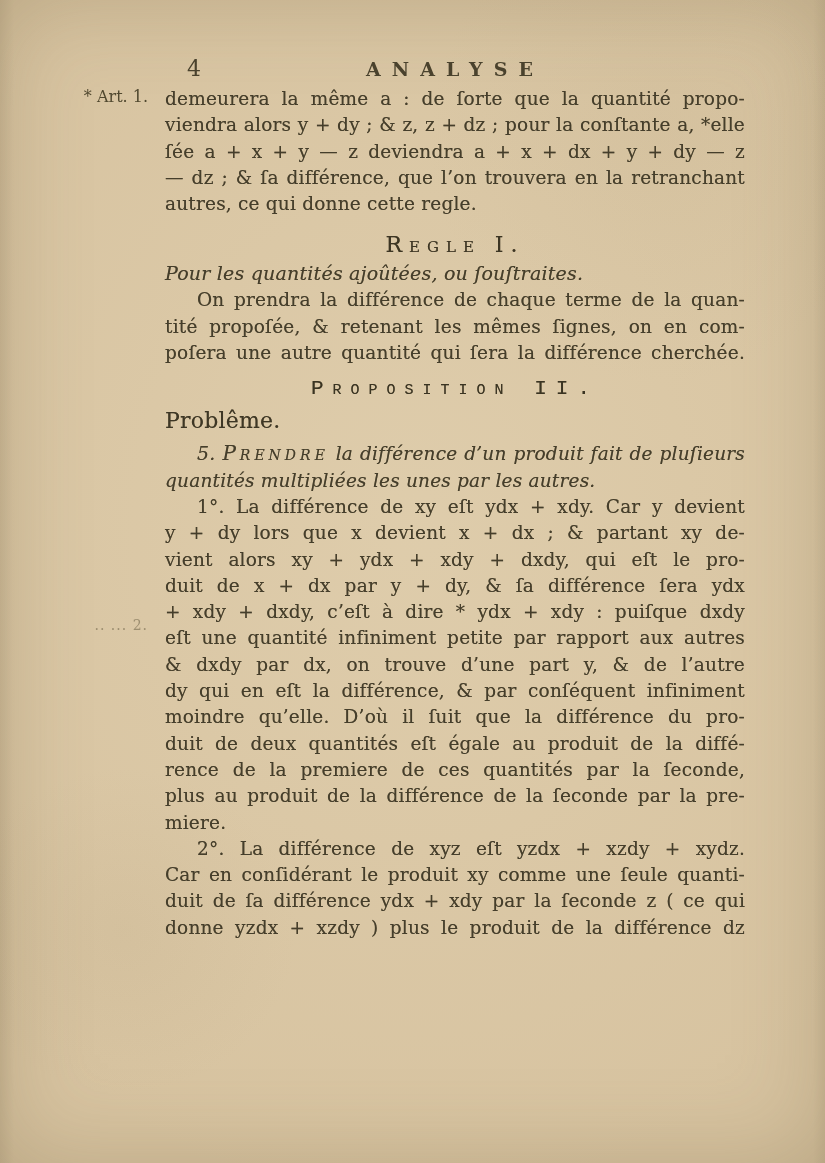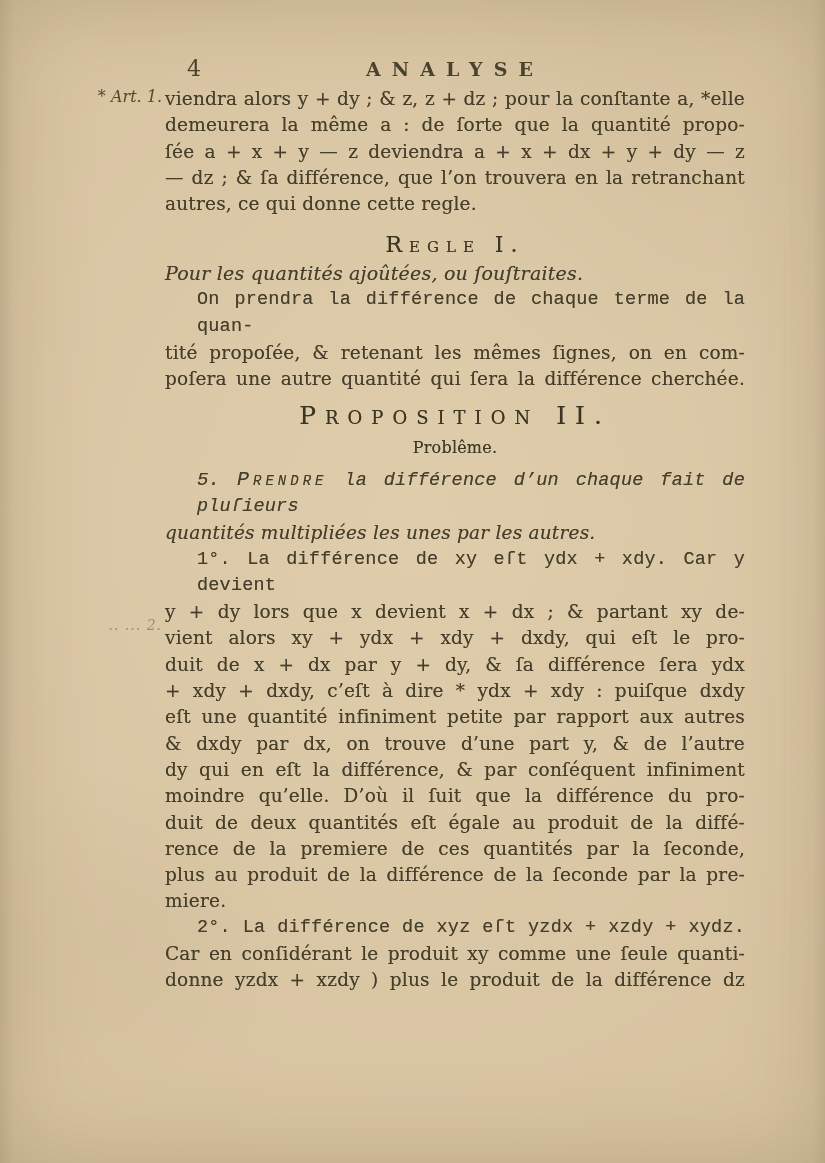--- a/index.html
+++ b/index.html
@@ -14,77 +14,77 @@
     font-family:"DejaVu Serif", serif;
     color:#453e2b;
   }
   .page-vignette{position:absolute;inset:0;pointer-events:none;
     background:linear-gradient(90deg, rgba(90,78,52,0.10) 0, rgba(0,0,0,0) 14px),
                linear-gradient(270deg, rgba(90,78,52,0.08) 0, rgba(0,0,0,0) 12px);}
   .pagehead{position:absolute;top:56px;left:165px;width:580px;height:26px;}
   .pagenum{position:absolute;left:22px;top:0;font-size:22px;color:#4a422d;}
   .runtitle{position:absolute;left:0;right:0;top:2px;text-align:center;
     font-size:19px;letter-spacing:11px;color:#4a422d;font-weight:bold;}
-  .mnote{position:absolute;left:90px;width:72px;font-style:italic;font-size:16px;
+  .mnote{position:absolute;left:76px;width:72px;font-size:16px;
     color:#50482f;text-align:right;}
   .mnote1{top:87px;}
   .mnote2{top:617px;color:rgba(80,72,47,0.45);font-size:14px;letter-spacing:1px;}
   .text-block{position:absolute;left:165px;top:86px;width:580px;
     font-size:18.5px;line-height:26.3px;letter-spacing:0.2px;
     text-shadow:0 0 0.5px rgba(62,52,30,0.55);}
   .jline{text-align:justify;text-align-last:justify;}
   .lastline{text-align:left;text-align-last:left;}
-  .indent{padding-left:32px;box-sizing:border-box;font-family:Liberation Mono, monospace;}
+  .indent{padding-left:32px;box-sizing:border-box;}
   .h-regle{margin-top:14px;height:28px;line-height:28px;text-align:center;
     font-variant:small-caps;font-size:22px;letter-spacing:7px;color:#3c3523;}
   .h-sub{height:28px;line-height:28px;text-align:left;font-style:italic;font-size:19px;}
   .h-prop{margin-top:6px;height:34px;line-height:34px;text-align:center;
-    font-variant:small-caps;font-size:25px;letter-spacing:9px;color:#3a3422;}
-  .h-prob{height:30px;line-height:30px;text-align:center;font-size:16px;color:#3e3725;}
+    font-variant:small-caps;font-size:21px;letter-spacing:9px;color:#3a3422;font-family:Liberation Mono, monospace;}
+  .h-prob{height:30px;line-height:30px;font-size:22px;color:#3e3725;}
   .statement{margin-top:4px;font-style:italic;}
   .statement .lead{font-variant:small-caps;font-style:italic;letter-spacing:4px;font-size:20px;}
   .statement .num{font-size:19px;}
 </style>
 </head>
 <body>
 
 <div class="page-vignette"></div>
 
 <div class="pagehead">
   <span class="pagenum">4</span>
   <span class="runtitle">ANALYSE</span>
 </div>
 
 <div class="mnote mnote1">* Art. 1.</div>
 <div class="mnote mnote2">.. ... 2.</div>
 
 <div class="text-block">
 
   <div>
+    <div class="jline">demeurera la même a : de ſorte que la quantité propo-</div>
     <div class="jline">viendra alors y + dy ; &amp; z, z + dz ; pour la conſtante a, *elle</div>
-    <div class="jline">demeurera la même a : de ſorte que la quantité propo-</div>
     <div class="jline">ſée a + x + y — z deviendra a + x + dx + y + dy — z</div>
     <div class="jline">— dz ; &amp; ſa différence, que l’on trouvera en la retranchant</div>
     <div class="lastline">autres, ce qui donne cette regle.</div>
   </div>
 
   <div class="h-regle">Regle I.</div>
   <div class="h-sub">Pour les quantités ajoûtées, ou ſouſtraites.</div>
 
   <div>
     <div class="jline indent">On prendra la différence de chaque terme de la quan-</div>
     <div class="jline">tité propoſée, &amp; retenant les mêmes ſignes, on en com-</div>
     <div class="jline">poſera une autre quantité qui ſera la différence cherchée.</div>
   </div>
 
   <div class="h-prop">Proposition II.</div>
   <div class="h-prob">Problême.</div>
 
   <div class="statement">
-    <div class="jline indent"><span class="num">5.</span> <span class="lead">Prendre</span> <span>la différence d’un chaque fait de pluſieurs</span></div>
+    <div class="jline indent"><span class="num">5.</span> <span class="lead">Prendre</span> <span>la différence d’un produit fait de pluſieurs</span></div>
     <div class="lastline">quantités multipliées les unes par les autres.</div>
   </div>
 
   <div>
     <div class="jline indent">1°. La différence de xy eſt ydx + xdy. Car y devient</div>
     <div class="jline">y + dy lors que x devient x + dx ; &amp; partant xy de-</div>
     <div class="jline">vient alors xy + ydx + xdy + dxdy, qui eſt le pro-</div>
     <div class="jline">duit de x + dx par y + dy, &amp; ſa différence ſera ydx</div>
     <div class="jline">+ xdy + dxdy, c’eſt à dire * ydx + xdy : puiſque dxdy</div>
     <div class="jline">eſt une quantité infiniment petite par rapport aux autres</div>
@@ -93,16 +93,17 @@
     <div class="jline">moindre qu’elle. D’où il ſuit que la différence du pro-</div>
     <div class="jline">duit de deux quantités eſt égale au produit de la diffé-</div>
     <div class="jline">rence de la premiere de ces quantités par la ſeconde,</div>
     <div class="jline">plus au produit de la différence de la ſeconde par la pre-</div>
     <div class="lastline">miere.</div>
   </div>
 
   <div>
     <div class="jline indent">2°. La différence de xyz eſt yzdx + xzdy + xydz.</div>
     <div class="jline">Car en conſidérant le produit xy comme une ſeule quanti-</div>
+    <div class="jline">duit de ſa différence ydx + xdy par la ſeconde z ( ce qui</div>
     <div class="jline">donne yzdx + xzdy ) plus le produit de la différence dz</div>
   </div>
 
 </div>
 
 </body></html>

